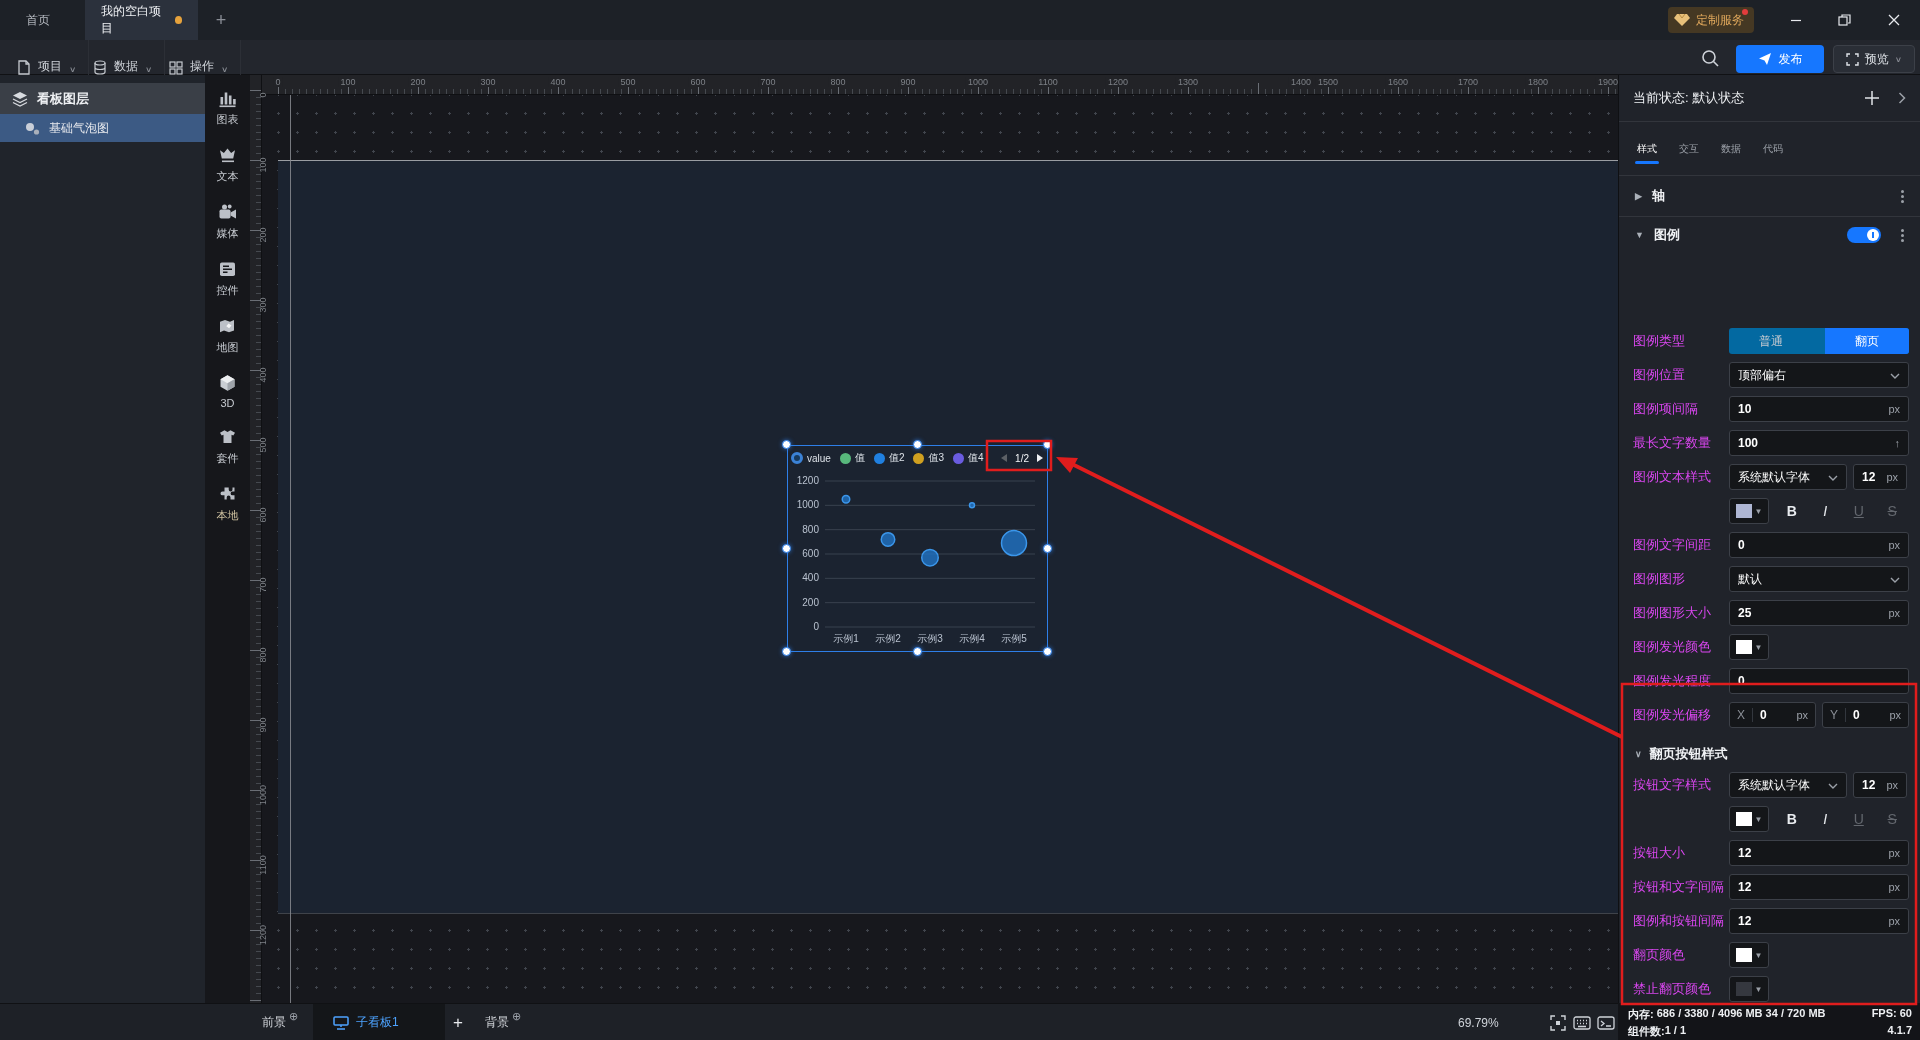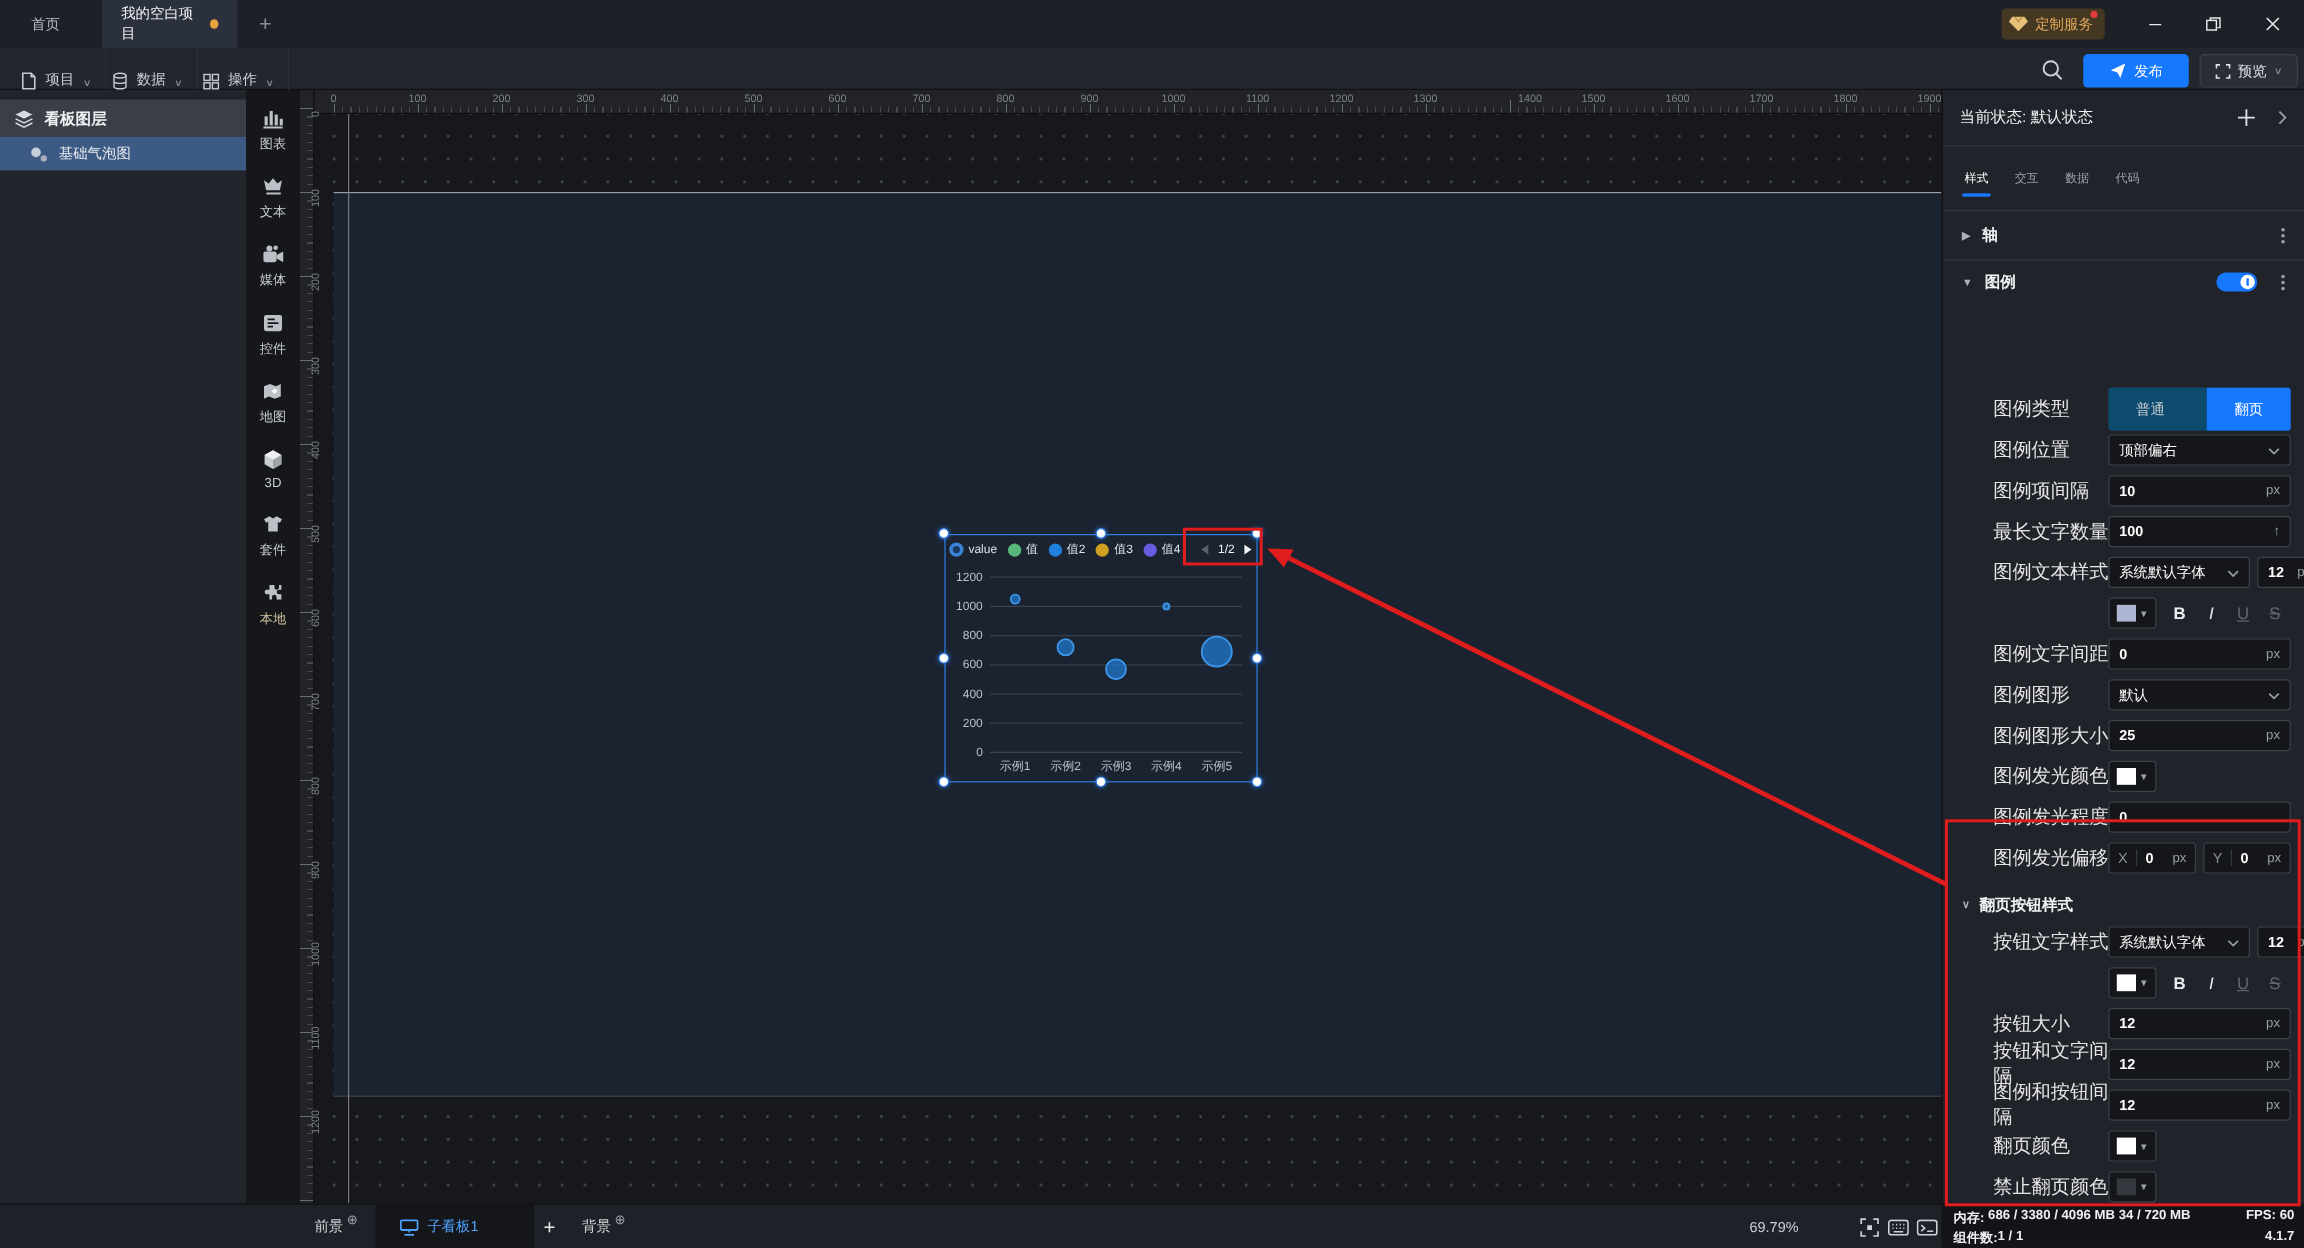--- a/index.html
+++ b/index.html
@@ -105,29 +105,29 @@
   .toggle .knob { position:absolute; right:2px; top:2px; width:12px; height:12px; border-radius:50%; background:#fff; }
   .toggle .knob::after { content:""; position:absolute; left:5px; top:3px; width:1.5px; height:6px; background:#1677ff; }
   .toggle + .kebab { margin-left:10px; }
 
   #insp-rows, #insp-rows2 { position:absolute; left:0; width:302px; display:flex; flex-direction:column; gap:8px; }
   #insp-rows { top:253px; }
   #insp-sec2 { position:absolute; left:0; top:665px; width:302px; height:28px; display:flex;
     align-items:center; gap:8px; padding:0 16px; color:#f0f2f5; font-weight:bold; font-size:13px; }
   #insp-rows2 { top:697px; }
   .prow { height:26px; display:flex; align-items:center; padding:0 12px 0 14px; }
-  .prow .plabel { width:96px; color:#e5e5e5; font-size:16px; flex:none;margin-left:28px; }
+  .prow .plabel { width:96px; color:#d946ef; font-size:13px; flex:none; }
   .pctrl { flex:1; display:flex; align-items:center; gap:6px; }
   .inputbox, .selectbox { height:26px; background:#141619; border:1px solid #3c4048; border-radius:3px;
     display:flex; align-items:center; padding:0 8px; color:#fff; }
   .inputbox { flex:1; font-weight:bold; }
   .inputbox .suffix { margin-left:auto; color:#9ba0a8; font-weight:normal; font-size:11px; }
   .selectbox { flex:1; font-weight:normal; }
   .selectbox .caret { margin-left:auto; color:#9ba0a8; }
-  .seg { flex:1; height:36px; display:flex; border-radius:3px; overflow:hidden; background:#0c4a6e;gap:12px; }
+  .seg { flex:1; height:26px; display:flex; border-radius:3px; overflow:hidden; background:#0369a1;gap:12px; }
   .seg .opt { flex:1; display:flex; align-items:center; justify-content:center; color:#c6cad0; }
   .seg .opt.on { background:#1677ff; color:#fff; }
   .swatchbox { width:40px; height:26px; background:#141619; border:1px solid #3c4048; border-radius:3px;
     display:flex; align-items:center; justify-content:center; gap:3px; }
   .swatchbox .sw { width:16px; height:14px; }
   .swatchbox .caret { font-size:8px; color:#9ba0a8; }
   .fmt { display:flex; align-items:center; gap:0; flex:1; }
   .fmt .btn { flex:1; text-align:center; font-size:14px; color:#e8ebef; }
   .fmt .btn.dis { color:#63676e; }
   .xybox { flex:1; height:26px; background:#141619; border:1px solid #3c4048; border-radius:3px;
@@ -405,21 +405,21 @@
         <span class="rh-num" style="left:296px">400</span>
         <span class="rh-num" style="left:366px">500</span>
         <span class="rh-num" style="left:436px">600</span>
         <span class="rh-num" style="left:506px">700</span>
         <span class="rh-num" style="left:576px">800</span>
         <span class="rh-num" style="left:646px">900</span>
         <span class="rh-num" style="left:716px">1000</span>
         <span class="rh-num" style="left:786px">1100</span>
         <span class="rh-num" style="left:856px">1200</span>
         <span class="rh-num" style="left:926px">1300</span>
-        <span class="rh-num" style="left:1013px">1400</span>
+        <span class="rh-num" style="left:1039px">1400</span>
         <span class="rh-num" style="left:1066px">1500</span>
         <span class="rh-num" style="left:1136px">1600</span>
         <span class="rh-num" style="left:1206px">1700</span>
         <span class="rh-num" style="left:1276px">1800</span>
         <span class="rh-num" style="left:1346px">1900</span>
       </div>
     <div id="ruler-v">
         <span class="rv-num" style="top:15px">0</span>
         <span class="rv-num" style="top:85px">100</span>
         <span class="rv-num" style="top:155px">200</span>

